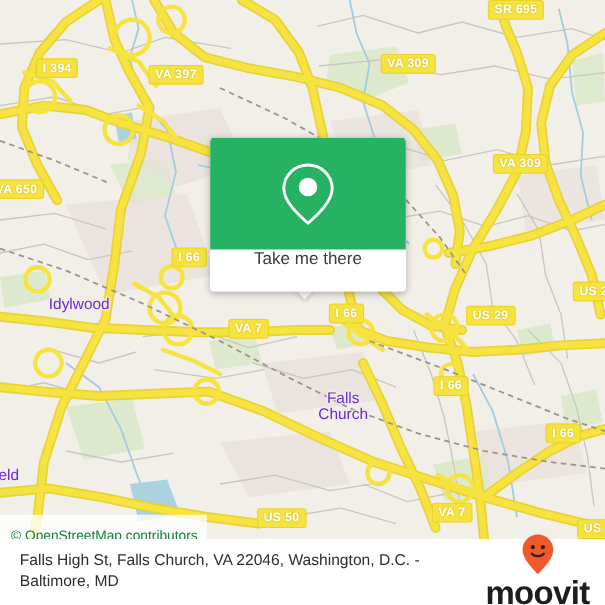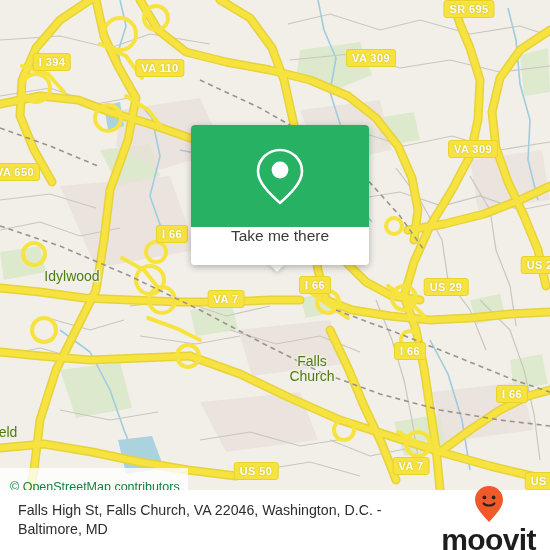--- a/index.html
+++ b/index.html
@@ -34,21 +34,21 @@
     height: 18px;
     padding: 0 5px;
     white-space: nowrap;
     text-shadow: 0 0 2px rgba(160,140,20,.55);
     transform: translate(-50%, -50%);
   }
 
   
   .place {
     position: absolute;
-    color: #4d7c0f;
+    color: #6d28d9;
     font-size: 14px;
     line-height: 15px;
     text-align: center;
     white-space: pre;
     text-shadow:
       1px 0 1.4px #f2efe9, -1px 0 1.4px #f2efe9,
       0 1px 1.4px #f2efe9, 0 -1px 1.4px #f2efe9,
       1px 1px 1.4px #f2efe9, -1px -1px 1.4px #f2efe9;
     transform: translate(-50%, -50%);
   }
@@ -263,21 +263,21 @@
         <path d="M200 80 L260 108 L316 140 L364 176 L400 216 L424 250"></path>
         <path d="M0 226 L60 246 L130 276 L200 310 L264 344 L320 372 L380 394 L440 410 L500 420 L550 426"></path>
         <path d="M336 310 L400 334 L460 358 L514 380 L550 392"></path>
         <path d="M0 128 L50 146 L98 166"></path>
       </g>
     </svg>
 
     <div>
       <div class="shield" style="left:469px; top:9px;">SR 695</div>
       <div class="shield" style="left:52px;  top:62px;">I 394</div>
-      <div class="shield" style="left:160px; top:68px;">VA 110</div>
+      <div class="shield" style="left:160px; top:68px;">VA 397</div>
       <div class="shield" style="left:371px; top:58px;">VA 309</div>
       <div class="shield" style="left:473px; top:149px;">VA 309</div>
       <div class="shield" style="left:15px;  top:172px;">VA 650</div>
       <div class="shield" style="left:172px; top:234px;">I 66</div>
       <div class="shield" style="left:543px; top:265px;">US 29</div>
       <div class="shield" style="left:226px; top:299px;">VA 7</div>
       <div class="shield" style="left:315px; top:285px;">I 66</div>
       <div class="shield" style="left:446px; top:287px;">US 29</div>
       <div class="shield" style="left:410px; top:351px;">I 66</div>
       <div class="shield" style="left:512px; top:394px;">I 66</div>

